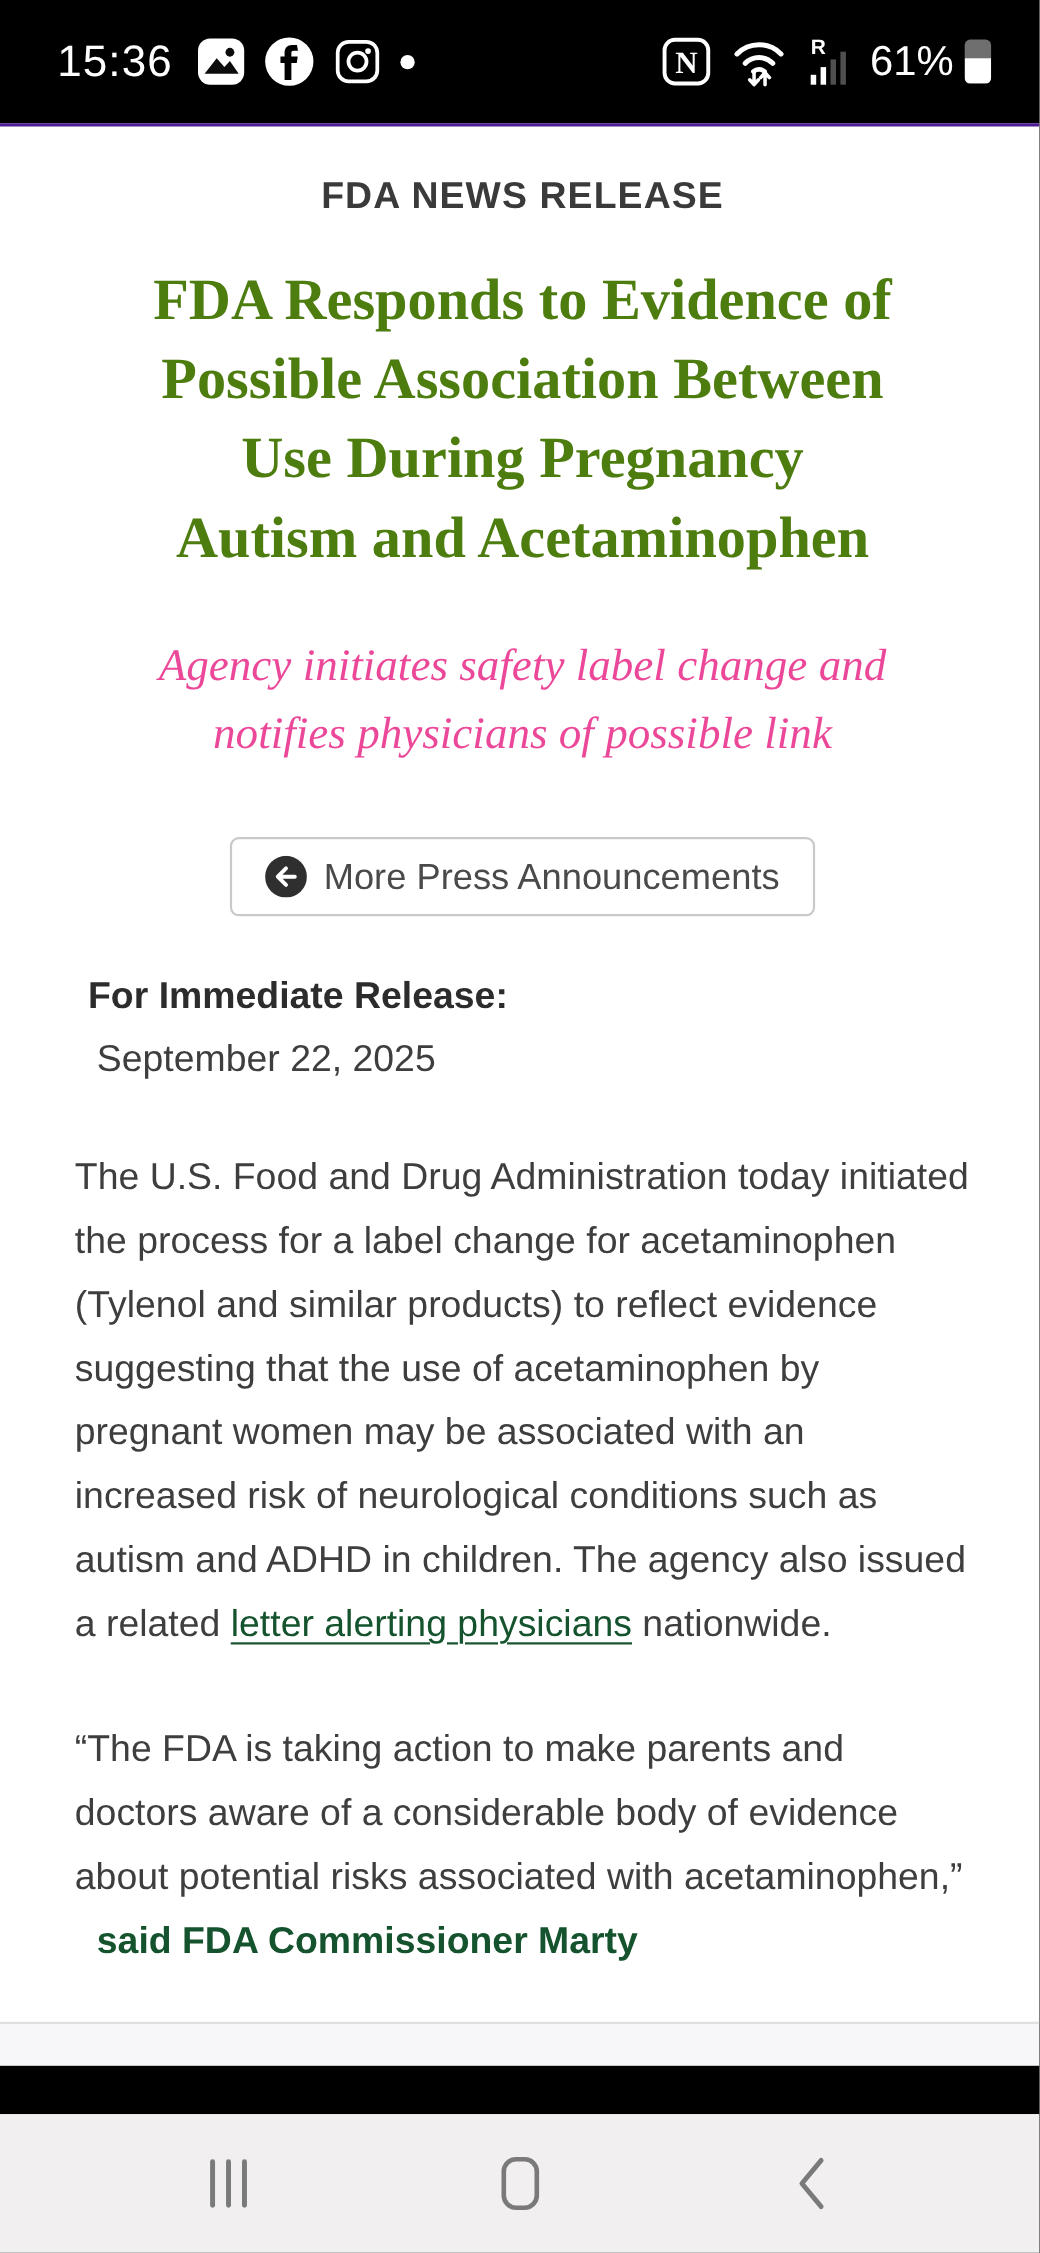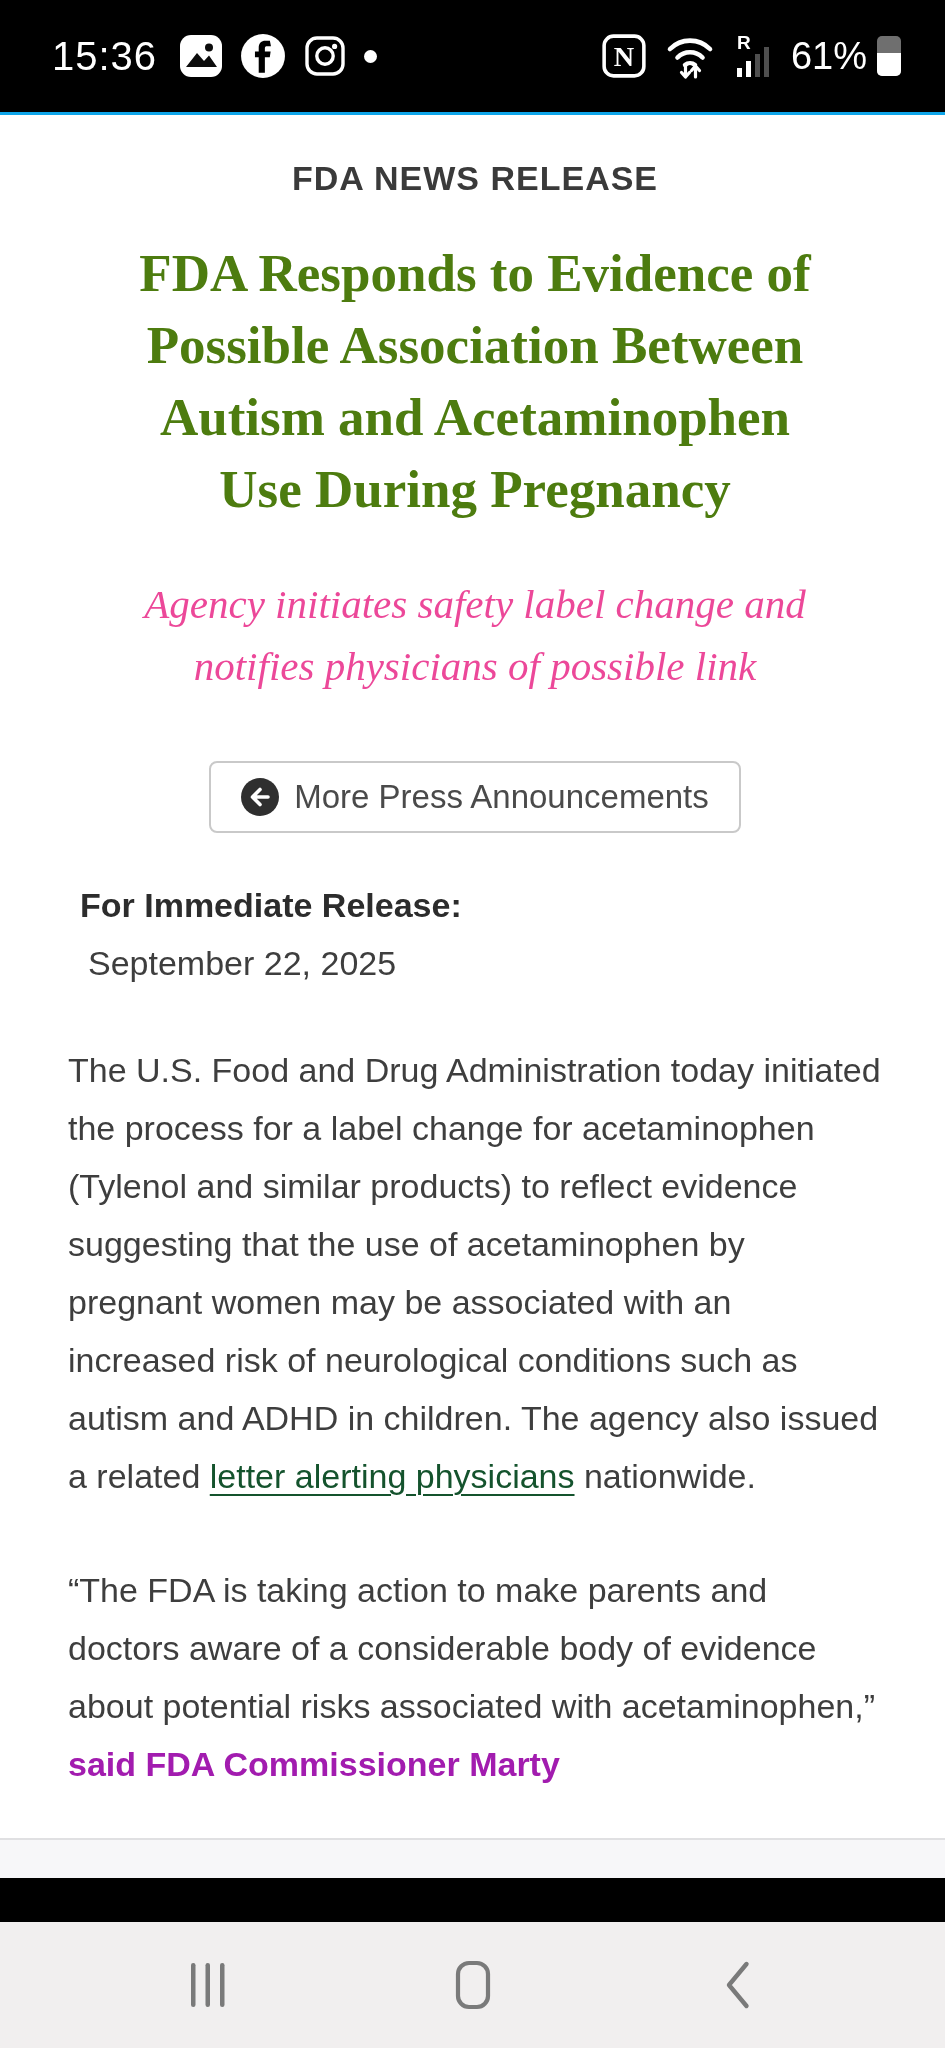--- a/index.html
+++ b/index.html
@@ -33,21 +33,21 @@
     width: 24px; height: 40px; border-radius: 5px;
     background: #6f6f6f; position: relative; overflow: hidden; margin-left: 10px;
   }
   .battery-fill { position: absolute; left: 0; right: 0; bottom: 0; height: 58%; background: #fff; }
 
   
   .content {
     position: absolute; top: 112px; left: 0;
     width: 945px; height: 1726px;
     background: #fff;
-    border-top: 3px solid #0ea5e9;
+    border-top: 3px solid #4c1d95;
     padding: 0 63px 0 68px;
     overflow: hidden;
   }
   .kicker {
     margin-top: 44px;
     text-align: center;
     font-size: 34px; font-weight: 700;
     letter-spacing: 1px;
     color: #3a3a3a;
     line-height: 38px;
@@ -96,21 +96,21 @@
   }
   .para-1 { margin-top: 56px; }
   .para-2 { margin-top: 56px; }
   .body-link {
     color: #14532d;
     text-decoration: underline;
     text-decoration-thickness: 2px;
     text-underline-offset: 6px;
     cursor: pointer;
   }
-  .bold-tail { font-weight: 700; color: #a21caf; }
+  .bold-tail { font-weight: 700; color: #14532d; margin-left: 20px; }
 
   
   .strip {
     position: absolute; top: 1838px; left: 0;
     width: 945px; height: 40px;
     background: #f7f7f9;
     border-top: 2px solid #e0e0e2;
   }
   .blackbar {
     position: absolute; top: 1878px; left: 0;
@@ -195,22 +195,22 @@
       </span>
     </div>
   </div>
 
   <div class="content">
     <div class="kicker">FDA NEWS RELEASE</div>
 
     <h1 class="title">
       <span>FDA Responds to Evidence of</span>
       <span>Possible Association Between</span>
+      <span>Use During Pregnancy</span>
       <span>Autism and Acetaminophen</span>
-      <span>Use During Pregnancy</span>
     </h1>
 
     <div class="subtitle">
       <span>Agency initiates safety label change and</span>
       <span>notifies physicians of possible link</span>
     </div>
 
     <div class="btn-row">
       <button class="press-btn">
         <span style="display:flex;">

